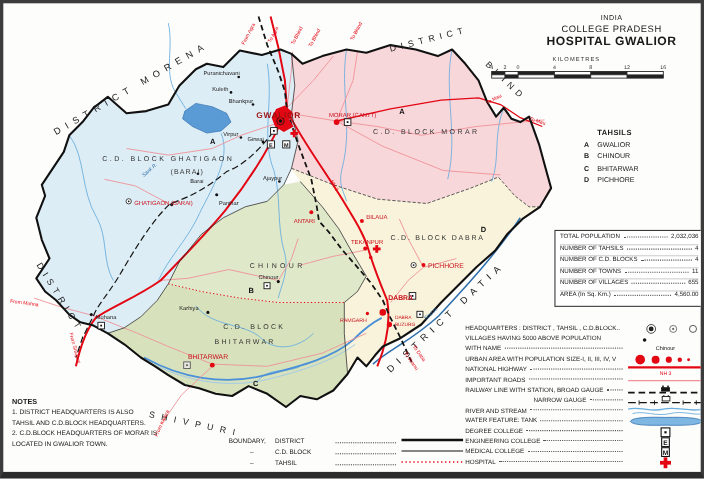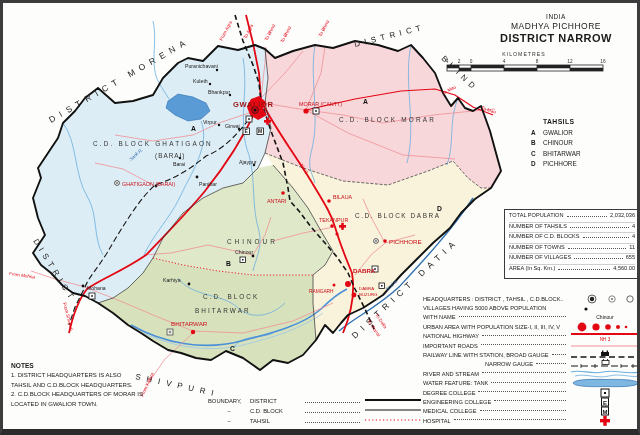--- a/index.html
+++ b/index.html
@@ -274,22 +274,22 @@
     </g>
 
     <g fill="#2e6fae" font-size="4.6" font-style="italic">
       <text transform="translate(128,158) rotate(-42)">Sank R.</text>
       <text transform="translate(384,288) rotate(-40)">Sind R.</text>
     </g>
   </svg>
 
   <div class="abs title-block">
     <div class="title-country">INDIA</div>
-    <div class="title-state">MADHYA PICHHORE</div>
-    <div class="title-district">DISTRICT NARROW</div>
+    <div class="title-state">COLLEGE PRADESH</div>
+    <div class="title-district">HOSPITAL GWALIOR</div>
   </div>
 
   <div class="abs scale-block">
     <div class="scale-unit">KILOMETRES</div>
     <svg width="170" height="18" viewBox="0 0 170 18">
       <g fill="#333" font-size="4.8" text-anchor="middle">
         <text x="8" y="6">4</text>
         <text x="20" y="6">2</text>
         <text x="32" y="6">0</text>
         <text x="65" y="6">4</text>

